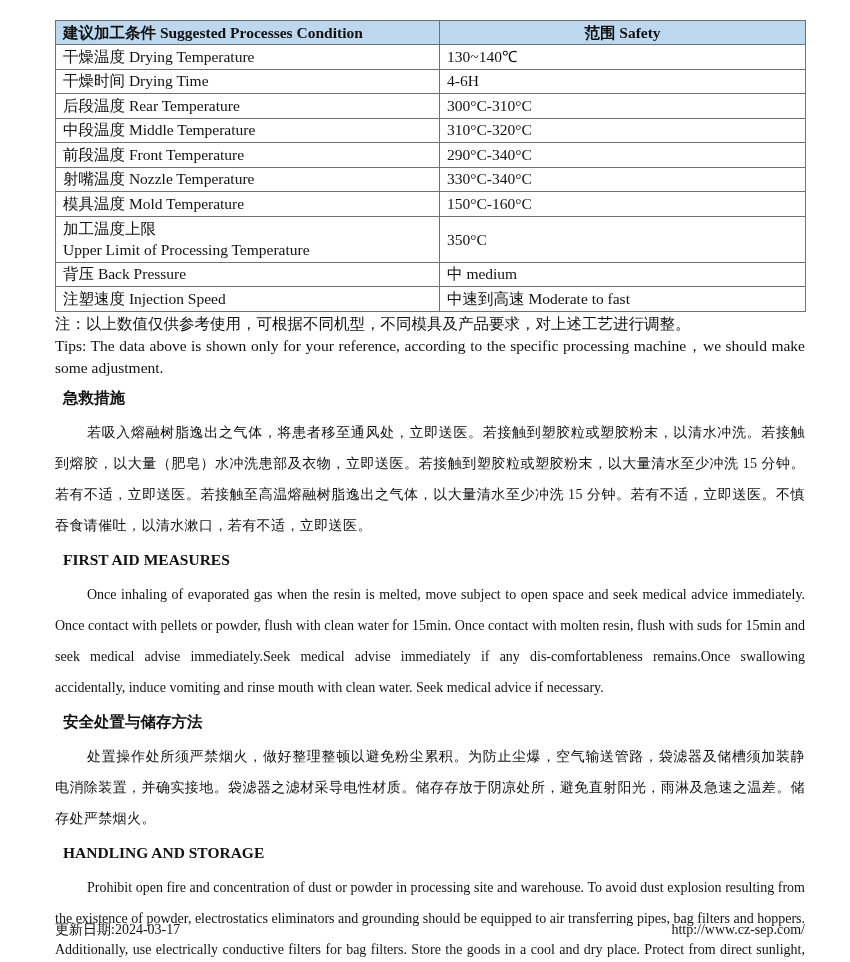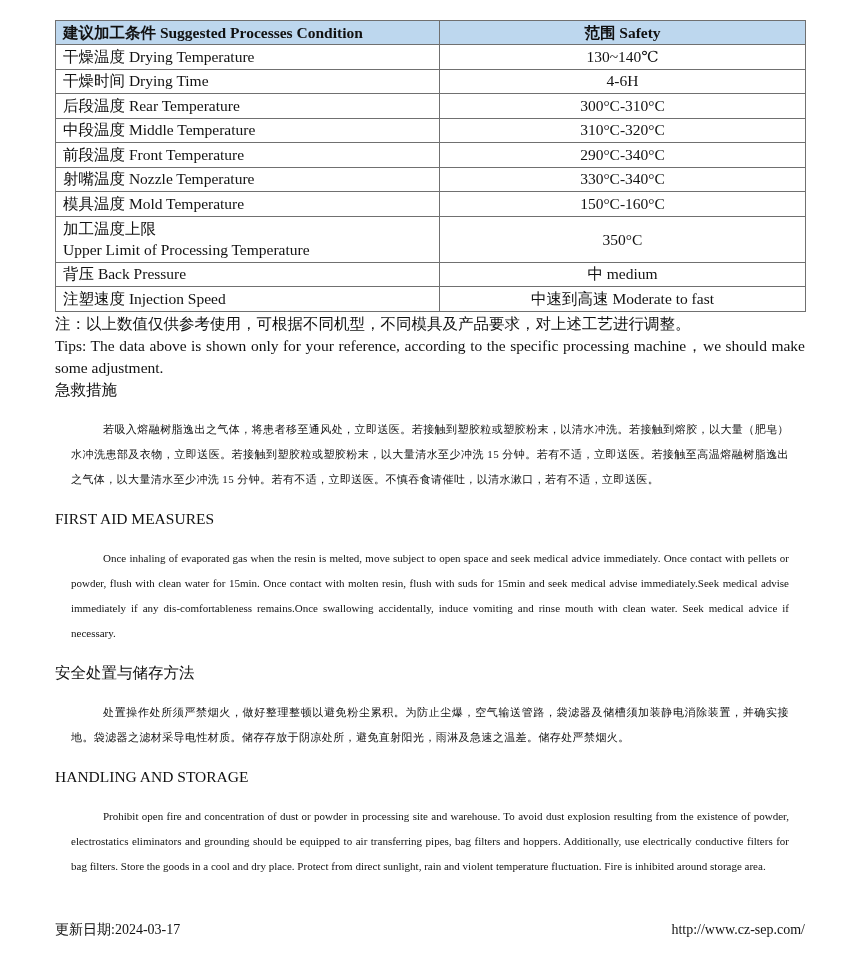--- a/index.html
+++ b/index.html
@@ -4,42 +4,42 @@
 <style>
   html, body { margin: 0; padding: 0; background: #ffffff; }
   body {
     width: 850px; height: 962px; position: relative; overflow: hidden;
     font-family: "Liberation Serif", "DejaVu Serif", serif;
     color: #111111;
   }
   .page { position: absolute; left: 55px; top: 20px; width: 750px; }
   table.proc {
     width: 750px; border-collapse: collapse; table-layout: fixed;
-    font-size: 15.5px; line-height: 18px;
+    font-size: 15.5px; line-height: 18px; font-family: Liberation Serif, serif;
   }
   table.proc th, table.proc td {
     border: 1.5px solid #707070; padding: 0 7px; height: 23.5px; vertical-align: middle;
   }
   table.proc col.c1 { width: 384px; }
   table.proc col.c2 { width: 366px; }
   table.proc thead th {
     background: #bdd7ee; font-weight: bold; height: 23px;
   }
   table.proc thead th.left { text-align: left; }
   table.proc thead th.right { text-align: center; }
-  table.proc td.val { text-align: center; }
+  table.proc td.val { }
   table.proc td.two { height: 45px; line-height: 21px; }
   .note { font-size: 15.5px; line-height: 22px; margin-top: 1px; }
   .tips { font-size: 15.5px; line-height: 22px; text-align: justify; }
   h2.sect {
     font-size: 21.5px; font-weight: bold; margin: 9px 0 6px 0; line-height: 28px;
   }
-  h3.sub { font-size: 15.5px; font-weight: normal; margin: 0; line-height: 22px; }
+  h3.sub { font-size: 15.5px; font-weight: bold; margin: 8px; line-height: 22px; }
   p.para {
-    font-size: 11px; line-height: 25px; margin: 16px; text-indent: 32px; text-align: justify;
+    font-size: 14px; line-height: 31px; margin: 0; text-indent: 32px; text-align: justify;
   }
   p.cn { letter-spacing: 0.4px; }
   .footer {
     position: absolute; left: 55px; top: 920px; width: 750px;
     font-size: 14px; line-height: 20px; display: flex; justify-content: space-between;
   }
 </style>
 </head>
 <body>
 

